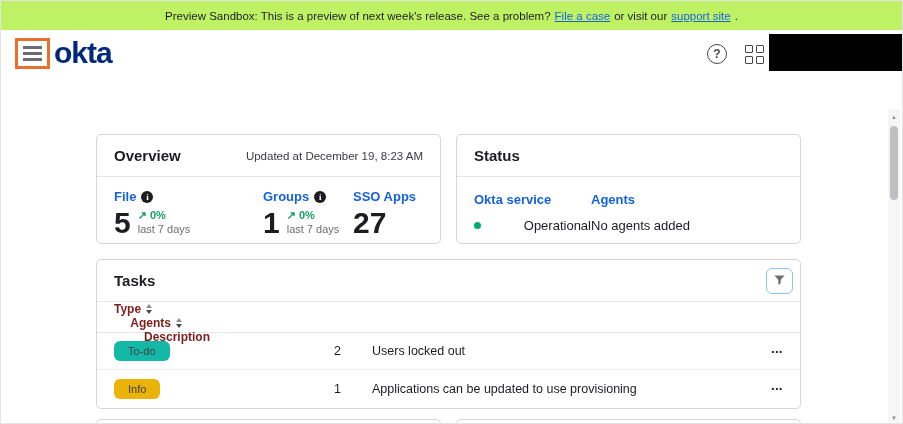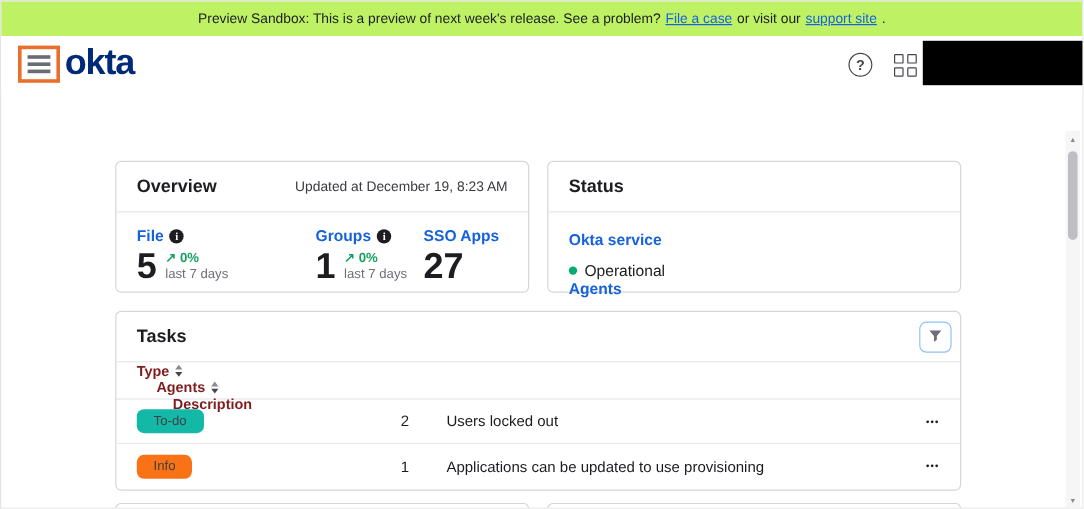--- a/index.html
+++ b/index.html
@@ -55,24 +55,24 @@
                font-weight:700; display:inline-flex; align-items:center; justify-content:center;
                font-family:"Liberation Serif", serif; cursor:pointer; }
   .stat-value-row { display:flex; align-items:flex-start; gap:7px; margin-top:3px; }
   .stat-number { font-size:30px; font-weight:700; color:#1d1d21; line-height:32px; }
   .trend { display:flex; flex-direction:column; padding-top:1px; }
   .trend-pct { color:#16a163; font-size:11px; font-weight:700; line-height:14px; }
   .trend-period { color:#6e6e78; font-size:11px; line-height:14px; }
 
   
   .status { left:455px; top:133px; width:345px; height:110px; }
-  .status-cols { display:flex; padding:15px 17px 0 17px;flex-direction:column; }
+  .status-cols { display:flex; padding:15px 17px 0 17px; }
   .status-col:nth-child(1) { width:117px; } .status-col:nth-child(2) { flex:1; }
   .status-label { color:#1662dd; font-size:13px; font-weight:700; cursor:pointer; }
-  .status-value { margin-top:11px; font-size:13px; color:#1d1d21; display:flex; align-items:center; gap:6px; }
+  .status-value { margin-top:11px; font-size:13px; color:#1d1d21; display:flex; align-items:center; gap:6px;justify-content:space-between; }
   .green-dot { width:7px; height:7px; border-radius:50%; background:#00ad6e; }
 
   
   .tasks { left:95px; top:258px; width:705px; height:150px; overflow:hidden; }
   .tasks .card-header { padding-right:7px; }
   .filter-btn { width:27px; height:26px; border:1px solid #8fc1f9; border-radius:6px; background:#fff;
                 display:flex; align-items:center; justify-content:center; cursor:pointer; }
   .thead { display:flex; align-items:flex-start; height:31px; padding:0 17px; border-bottom:1px solid #e7e7ea;
            font-size:12px; font-weight:700; color:#7f1d1d;flex-direction:column; }
   .col-type { width:160px; display:flex; align-items:center; gap:5px; }
@@ -81,21 +81,21 @@
   .col-actions { width:26px; text-align:right; }
   .sort { display:flex; flex-direction:column; gap:2px; cursor:pointer; }
   .sort i { width:0; height:0; border-left:3.5px solid transparent; border-right:3.5px solid transparent; display:block; }
   .sort .up { border-bottom:4px solid #8a8a92; }
   .sort .dn { border-top:4px solid #46464e; }
   .trow { display:flex; align-items:center; height:37px; padding:0 17px; border-bottom:1px solid #ececef;
           font-size:12.5px; color:#1d1d21; }
   .trow:last-child { border-bottom:none; }
   .badge { display:inline-block; padding:4px 14px; border-radius:6px; font-size:11px; color:#3f3f46; }
   .badge-todo { background:#14b8a6; }
-  .badge-info { background:#f97316; }
+  .badge-info { background:#eab308; }
   .items-val { width:68px; text-align:right; padding-right:1px; }
   .row-menu { width:26px; text-align:right; font-size:8px; font-weight:700; letter-spacing:1px;
               color:#1d1d21; cursor:pointer; }
 
   
   .bottom-left { left:95px; top:418px; width:345px; height:20px; border-bottom:none; }
   .bottom-right { left:455px; top:418px; width:345px; height:20px; border-bottom:none; }
 
   
   .scrollbar { position:absolute; left:887px; top:108px; width:12px; height:316px; background:#f6f6f6; }

